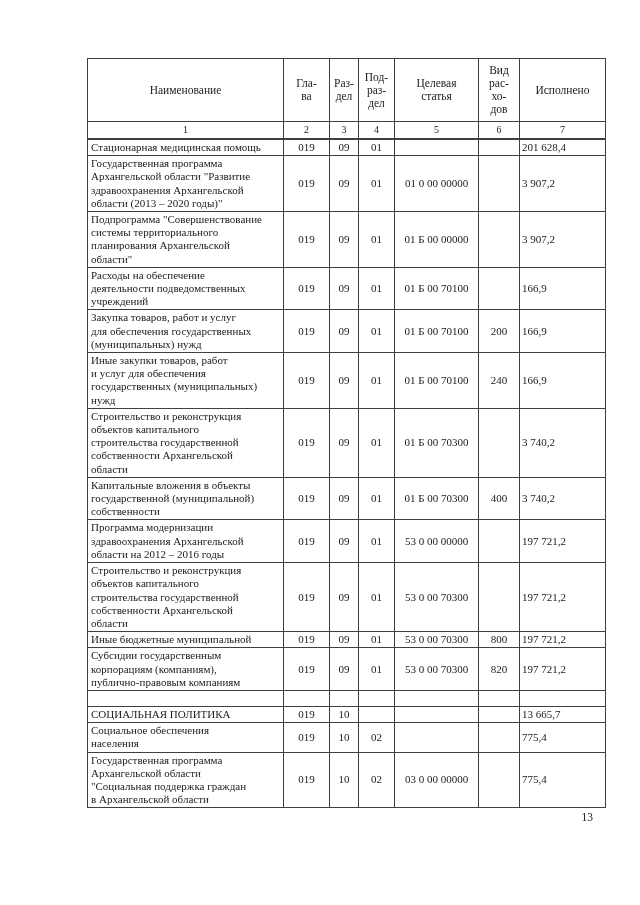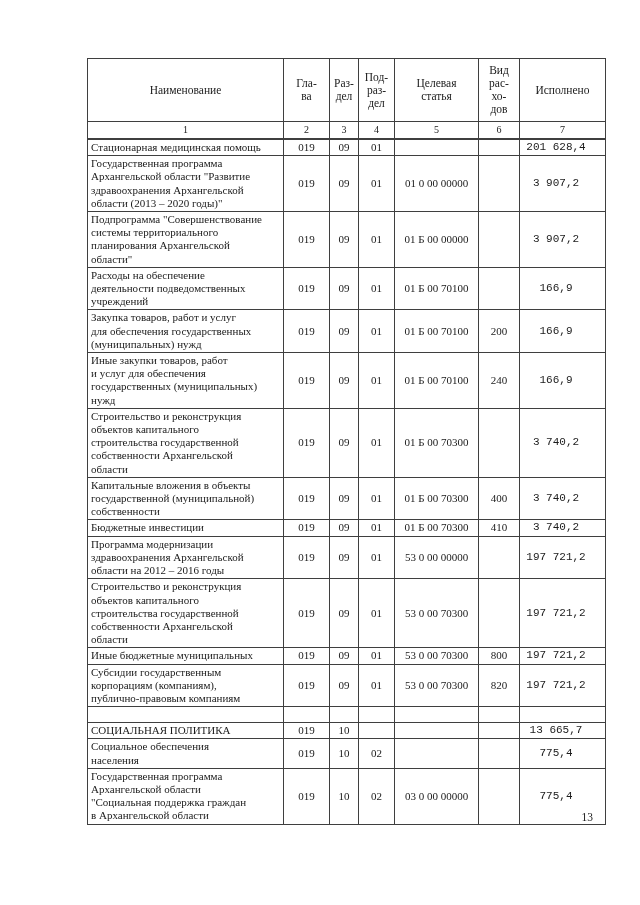--- a/index.html
+++ b/index.html
@@ -59,21 +59,21 @@
     padding: 1px 2px;
   }
   td.c-name {
     text-align: left;
     white-space: pre-line;
     padding-left: 3px;
     padding-right: 4px;
   }
   td.c-num  { text-align: center; }
   td.c-code { text-align: center; margin-left: 28px; }
-  td.c-amt  { text-align: center; padding-right: 15px; font-family: Liberation Mono, monospace; }
+  td.c-amt  { text-align: left; padding-right: 15px; }
   tr.empty-row td { height: 13px; }
   .pageno {
     position: absolute;
     top: 811px;
     right: 47px;
     font-size: 11.5px;
     color: #1b1b1b;
     font-family: Liberation Serif, serif;
   }
 </style>
@@ -213,29 +213,20 @@
 государственной (муниципальной)
 собственности</td>
       <td class="c-num">019</td>
       <td class="c-num">09</td>
       <td class="c-num">01</td>
       <td class="c-code">01 Б 00 70300</td>
       <td class="c-num">400</td>
       <td class="c-amt">3 740,2</td>
     </tr>
 
-    <tr>
-      <td class="c-name">Бюджетные инвестиции</td>
-      <td class="c-num">019</td>
-      <td class="c-num">09</td>
-      <td class="c-num">01</td>
-      <td class="c-code">01 Б 00 70300</td>
-      <td class="c-num">410</td>
-      <td class="c-amt">3 740,2</td>
-    </tr>
 
     <tr>
       <td class="c-name">Программа модернизации
 здравоохранения Архангельской
 области на 2012 – 2016 годы</td>
       <td class="c-num">019</td>
       <td class="c-num">09</td>
       <td class="c-num">01</td>
       <td class="c-code">53 0 00 00000</td>
       <td class="c-num"></td>
@@ -250,21 +241,21 @@
 области</td>
       <td class="c-num">019</td>
       <td class="c-num">09</td>
       <td class="c-num">01</td>
       <td class="c-code">53 0 00 70300</td>
       <td class="c-num"></td>
       <td class="c-amt">197 721,2</td>
     </tr>
 
     <tr>
-      <td class="c-name">Иные бюджетные муниципальных</td>
+      <td class="c-name">Иные бюджетные муниципальной</td>
       <td class="c-num">019</td>
       <td class="c-num">09</td>
       <td class="c-num">01</td>
       <td class="c-code">53 0 00 70300</td>
       <td class="c-num">800</td>
       <td class="c-amt">197 721,2</td>
     </tr>
 
     <tr>
       <td class="c-name">Субсидии государственным

